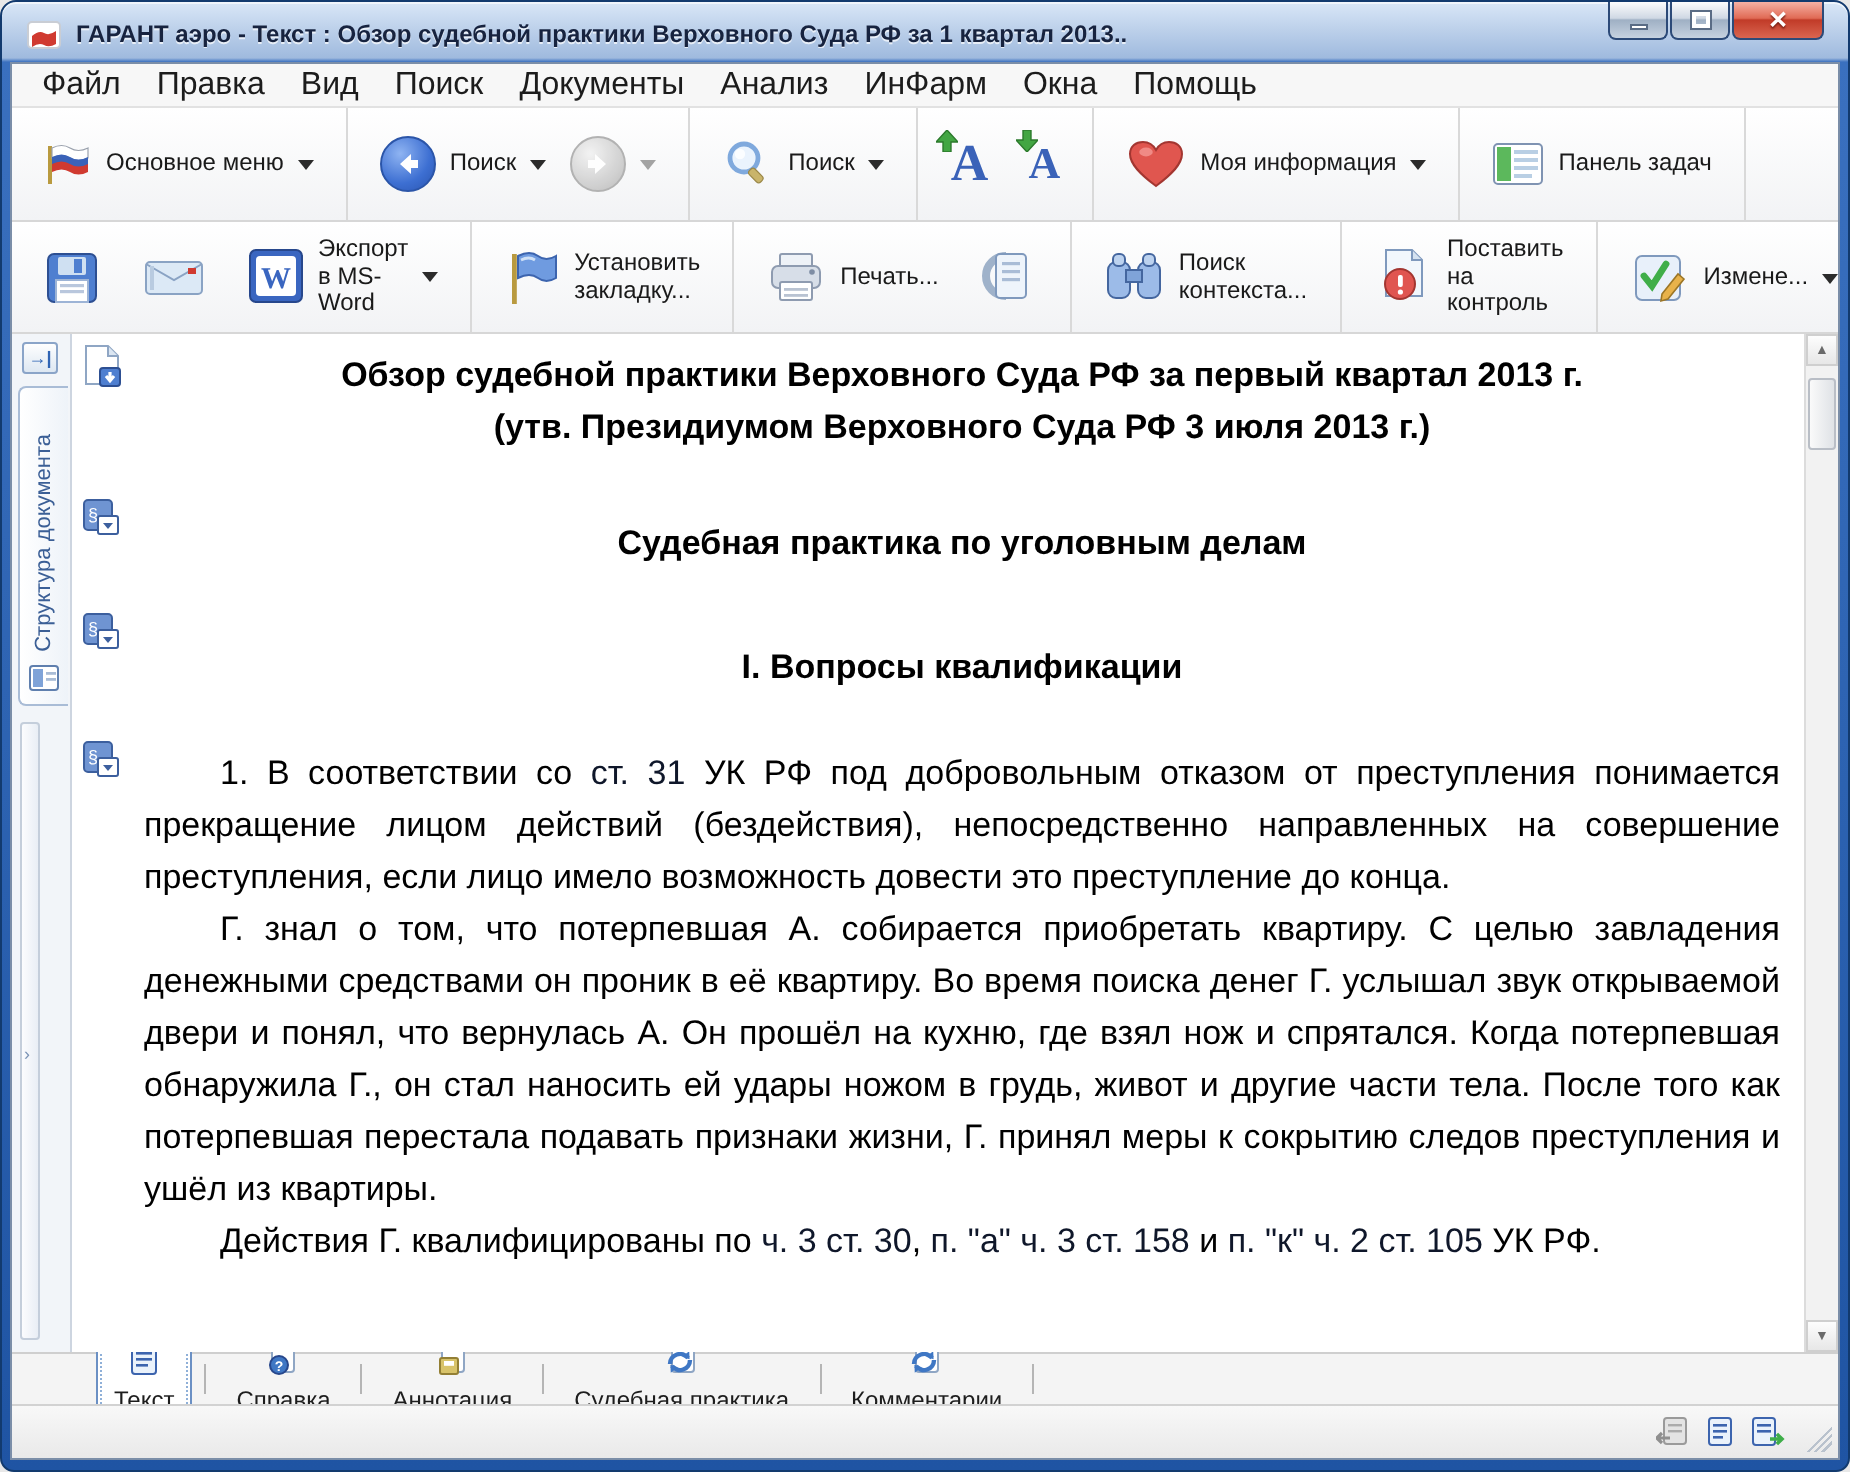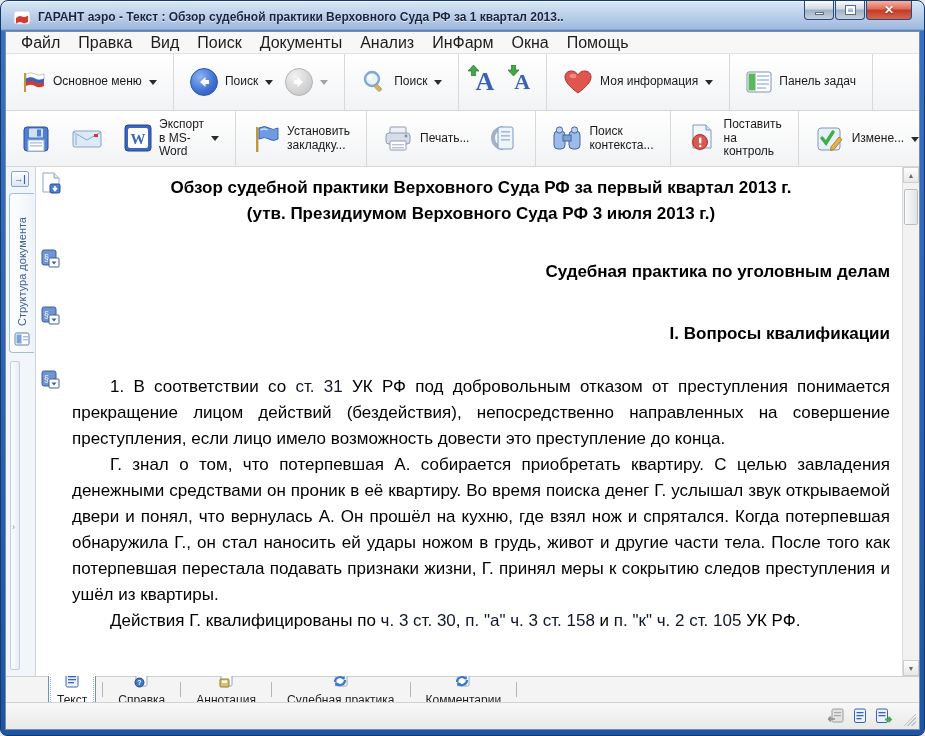--- a/index.html
+++ b/index.html
@@ -59,21 +59,21 @@
   .expand-btn{ position:absolute; top:4px; left:5px; width:18px; height:16px; background:linear-gradient(#fefefe,#dde7f2); border:1px solid #8aa4c8; border-radius:2px; display:flex; align-items:center; justify-content:center; font-size:9px; color:#2f64b4; font-weight:bold; cursor:pointer; }
   .v-tab{ position:absolute; top:26px; left:3px; width:25px; height:160px; background:linear-gradient(90deg,#ffffff,#eef3f9); border:1px solid #a9bcd6; border-right:none; border-radius:4px 0 0 4px; display:flex; flex-direction:column; align-items:center; justify-content:flex-end; padding:6px 0; cursor:pointer; }
   .v-tab-label{ writing-mode:vertical-rl; transform:rotate(180deg); font-size:11px; color:#3b5f96; margin-bottom:6px; white-space:nowrap; }
   .splitter{ position:absolute; left:4px; top:194px; bottom:6px; width:10px; background:linear-gradient(90deg,#fbfcfe,#e9eef5); border:1px solid #c4cedb; border-radius:2px; cursor:col-resize; }
   .splitter .chev{ position:absolute; top:52%; left:1px; font-size:9px; color:#7a93b5; }
 
   .doc-canvas{ flex:1; position:relative; background:#fff; overflow:hidden; }
   .margin-icon{ position:absolute; left:5px; cursor:pointer; }
   .doc-text{ margin:8px 12px 0 36px; color:#000; font-size:17px; line-height:26px; }
   .doc-title{ text-align:center; font-weight:bold; }
-  .doc-heading{ text-align:right; font-weight:bold; }
+  .doc-heading{ text-align:center; font-weight:bold; }
   .h-criminal{ margin-top:32px; }
   .h-qual{ margin-top:36px; }
   .doc-par{ text-align:justify; text-indent:38px; }
   .par-block{ margin-top:27px; }
   .doclink{ color:#0f172a; cursor:pointer; }
 
   
   .scrollbar{ width:17px; background:#f2f2f2; border-left:1px solid #dcdcdc; display:flex; flex-direction:column; }
   .sb-btn{ height:16px; background:linear-gradient(#fdfdfd,#e7e7e7); border:1px solid #cfcfcf; display:flex; align-items:center; justify-content:center; font-size:7px; color:#6a6a6a; cursor:pointer; }
   .sb-track{ flex:1; position:relative; }

